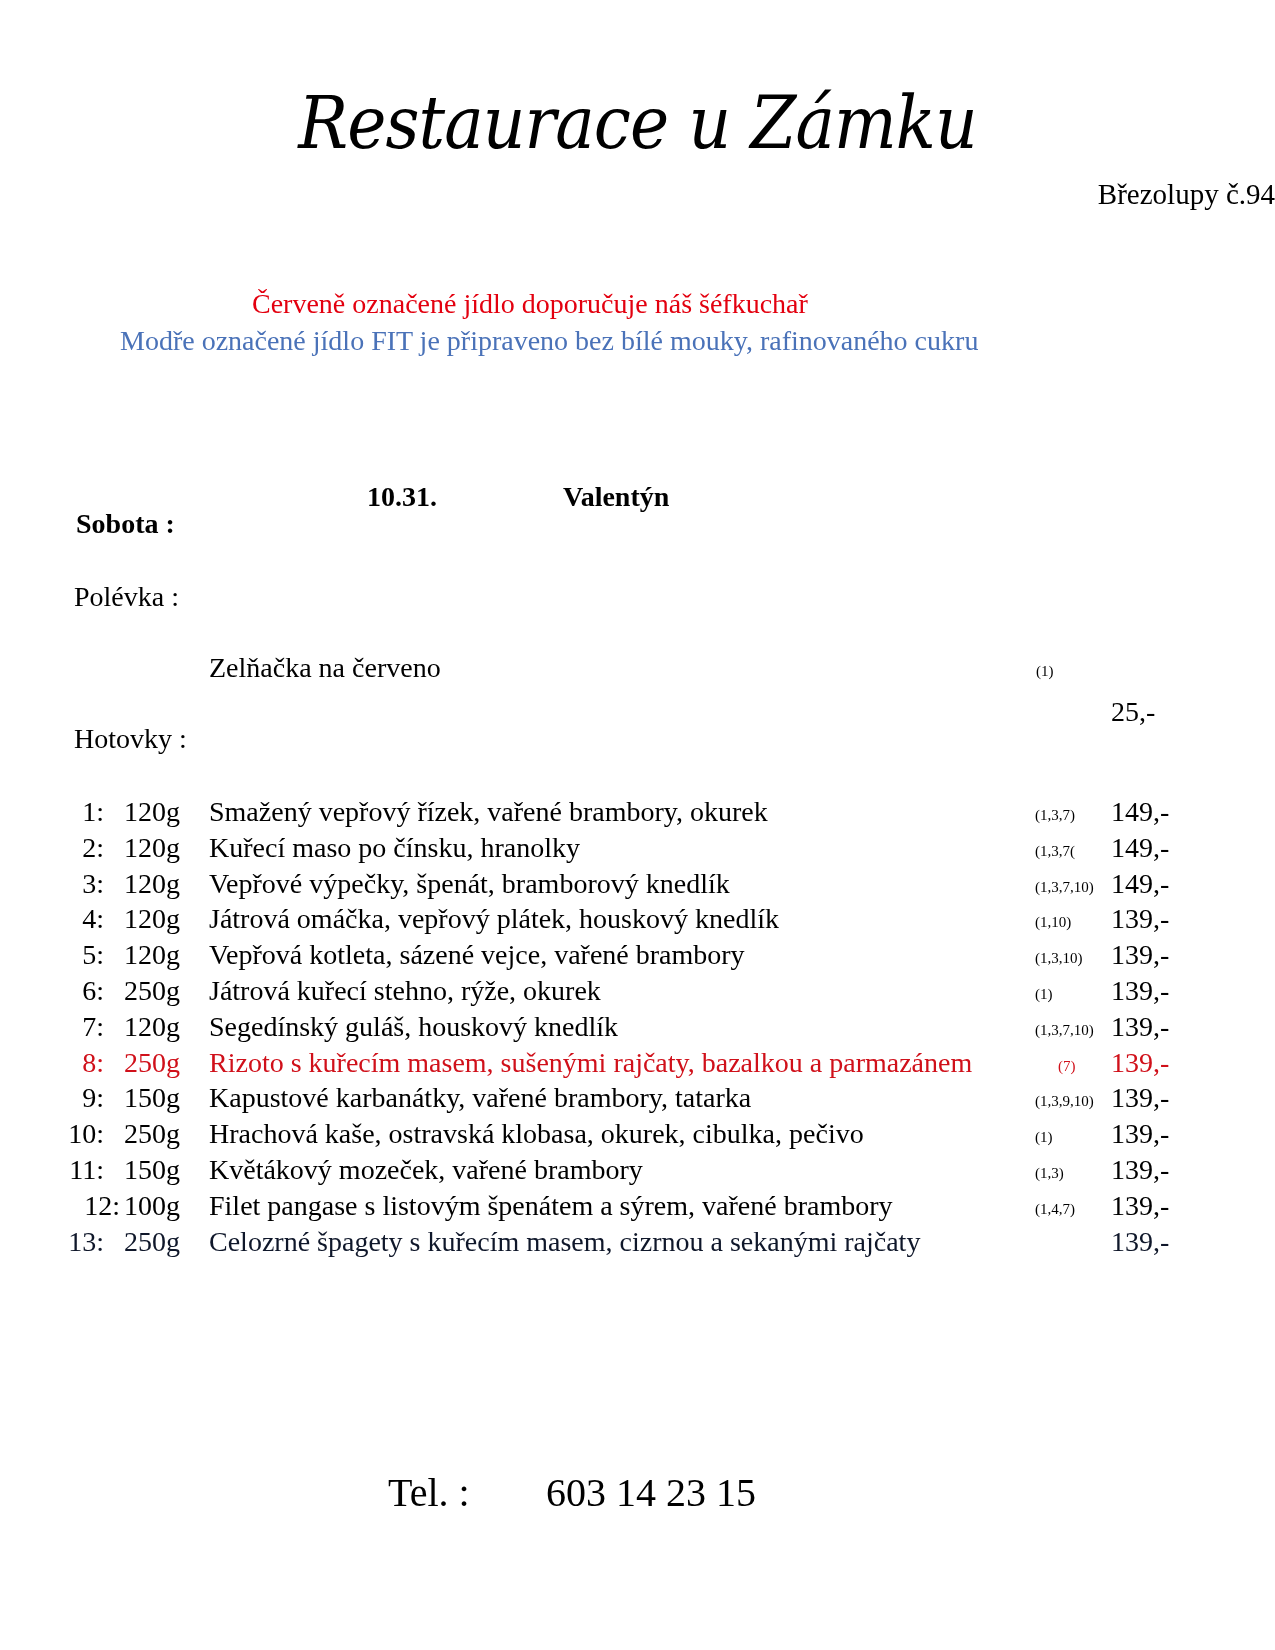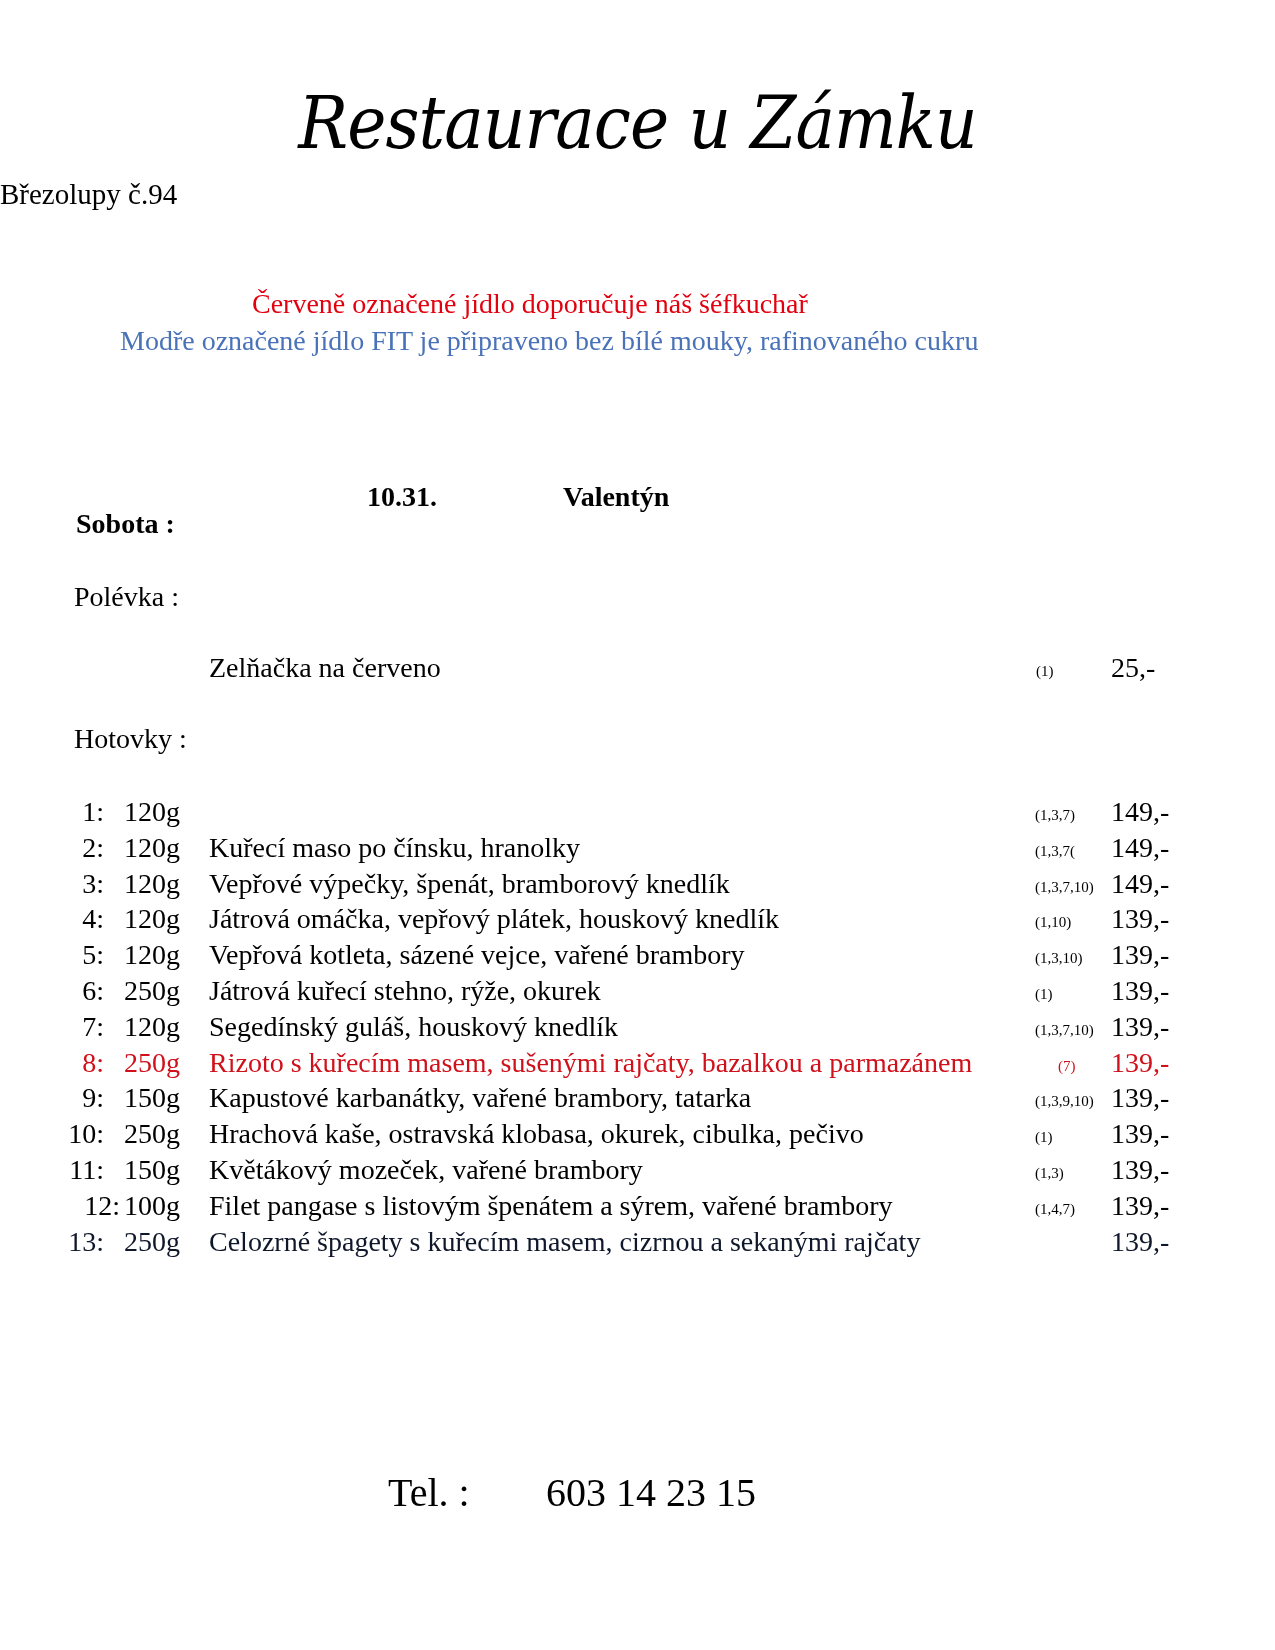--- a/index.html
+++ b/index.html
@@ -7,21 +7,21 @@
       width: 1275px; height: 1650px; position: relative; overflow: hidden;
       font-family: "Liberation Serif", "DejaVu Serif", serif; color: #000;
     }
     .abs { position: absolute; white-space: nowrap; }
     #title {
       left: 0; width: 1275px; top: 78px; text-align: center;
       font-family: "DejaVu Serif", "Liberation Serif", serif;
       font-style: italic; font-size: 72px; line-height: 90px;
       letter-spacing: -1px; transform: scaleX(0.92);
     }
-    #address { left: 0; width: 1275px; top: 176px; text-align: left; font-size: 29px; line-height: 36px; }
+    #address { left: 0; width: 1275px; top: 176px; text-align: right; font-size: 29px; line-height: 36px; }
     #note-red { left: 252px; top: 287px; font-size: 28px; line-height: 34px; color: #e3000f; }
     #note-blue { left: 120px; top: 324px; font-size: 28px; line-height: 34px; color: #4a72b8; }
     .bold { font-weight: bold; font-size: 28px; line-height: 34px; }
     #day { left: 76px; top: 507px; }
     #date { left: 367px; top: 480px; }
     #occasion { left: 563px; top: 480px; }
     .section { font-size: 28px; line-height: 34px; left: 74px; }
     #soup-heading { top: 580px; }
     #main-heading { top: 722px; }
     .row { position: absolute; left: 0; width: 1194px; height: 36px; font-size: 28px; line-height: 36px; }
@@ -29,21 +29,21 @@
     .row .weight { position: absolute; left: 124px; }
     .row .name { position: absolute; left: 209px; white-space: nowrap; }
     .row .allergens { position: absolute; left: 1035px; font-size: 15px; top: 3px; }
     .row .allergens.inline { left: 1058px; }
     .row .price { position: absolute; left: 1111px; }
     .row.red { color: #d0101a; }
     .row.blue { color: #0f172a; }
     #soup-row { top: 650px; }
     #soup-row .name { left: 209px; }
     #soup-row .allergens { left: 1036px; }
-    #soup-row .price { left: 1111px; }
+    #soup-row .price { left: 1111px; margin-top: 44px; }
     #phone-label { left: 388px; top: 1470px; font-size: 40px; line-height: 46px; }
     #phone-number { left: 546px; top: 1470px; font-size: 40px; line-height: 46px; }
   </style>
 </head>
 <body>
 
 <div class="abs" id="title">Restaurace u Zámku</div>
 <div class="abs" id="address">Březolupy č.94</div>
 
 <div class="abs" id="note-red">Červeně označené jídlo doporučuje náš šéfkuchař</div>
@@ -60,20 +60,21 @@
   <span class="allergens">(1)</span>
   <span class="price">25,-</span>
 </div>
 
 <div class="abs section" id="main-heading">Hotovky :</div>
 
 <div id="mains-list">
     <div class="row" style="top: 794px;">
       <span class="num">1:</span>
       <span class="weight">120g</span>
+      <span class="name">Smažený vepřový řízek, vařené brambory, okurek</span>
       <span class="allergens">(1,3,7)</span>
       <span class="price">149,-</span>
     </div>
     <div class="row" style="top: 829.8px;">
       <span class="num">2:</span>
       <span class="weight">120g</span>
       <span class="name">Kuřecí maso po čínsku, hranolky</span>
       <span class="allergens">(1,3,7(</span>
       <span class="price">149,-</span>
     </div>

